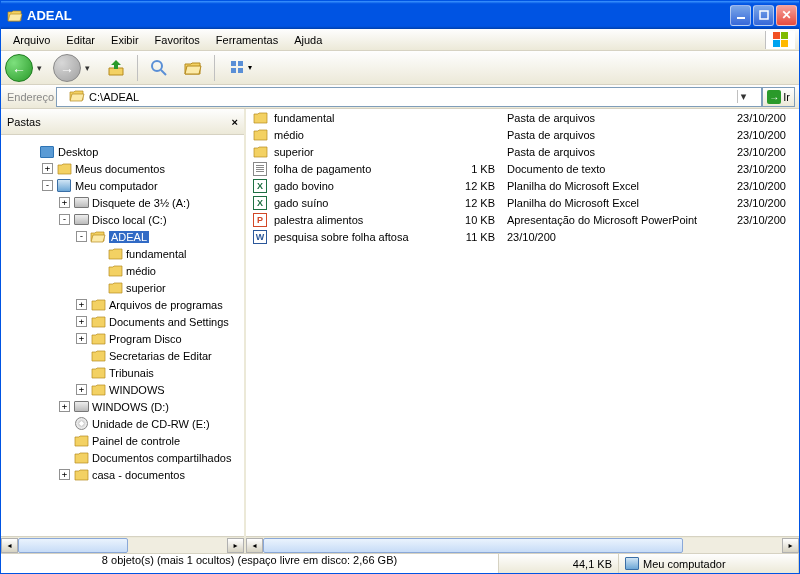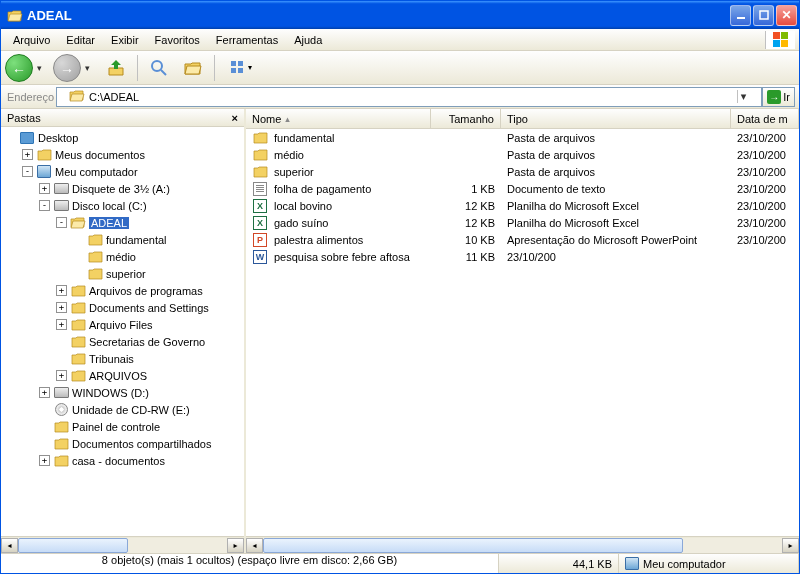--- a/index.html
+++ b/index.html
@@ -27,23 +27,23 @@
 .sep { width:1px; height:26px; background:#c0c0c0; margin:0 2px; }
 .addressbar { height:24px; background:linear-gradient(to bottom,#fefefe,#ece9d8); border-bottom:1px solid #d6d2c2; display:flex; align-items:center; padding:2px 4px; }
 .addlabel { color:#888; padding:0 2px; }
 .addinput { flex:1; height:20px; border:1px solid #7f9db9; background:#fff; display:flex; align-items:center; padding:0 12px; }
 .addinput .foico { margin-right:4px; }
 .addinput .dd { margin-left:auto; border-left:1px solid #c0c0c0; padding:0 3px; color:#333; }
 .gobtn { height:20px; display:flex; align-items:center; gap:2px; padding:0 4px; border:1px solid #7f9db9; background:linear-gradient(to bottom,#fff,#ece9d8); }
 .goarrow { width:14px; height:14px; background:#2a9a2a; border-radius:2px; color:#fff; display:flex; align-items:center; justify-content:center; font-size:10px; font-weight:bold; }
 .body { flex:1; display:flex; overflow:hidden; }
 .sidebar { width:245px; background:#fff; border-right:2px solid #ece9d8; display:flex; flex-direction:column; }
-.sidehead { height:18px; background:linear-gradient(to bottom,#fefefe,#ece9d8); border-bottom:1px solid #d6d2c2; display:flex; align-items:center; padding:0 6px; }
+.sidehead { height:26px; background:linear-gradient(to bottom,#fefefe,#ece9d8); border-bottom:1px solid #d6d2c2; display:flex; align-items:center; padding:0 6px; }
 .sidehead .closex { margin-left:auto; font-weight:bold; cursor:default; }
-.tree { flex:1; overflow:auto; padding:2px 0; }
+.tree { flex:1; overflow:auto; padding:8px 0;margin-left:20px; }
 .node { display:flex; align-items:center; height:17px; padding-right:4px; cursor:default; white-space:nowrap; }
 .exp { width:11px; height:11px; border:1px solid #919191; background:#fff; display:flex; align-items:center; justify-content:center; font-size:9px; line-height:1; margin-right:3px; flex-shrink:0; font-family:monospace; }
 .exp.none { border:none; background:none; }
 .nico { width:16px; height:14px; margin-right:3px; display:flex; align-items:center; justify-content:center; flex-shrink:0; }
 .node.sel .lbl { background:#316ac5; color:#fff; padding:0 2px; }
 .main { flex:1; display:flex; flex-direction:column; background:#fff; }
 .listhead { height:20px; background:linear-gradient(to bottom,#fefefe,#ece9d8); border-bottom:1px solid #d6d2c2; display:flex; }
 .col { border-right:1px solid #d6d2c2; display:flex; align-items:center; padding:0 6px; cursor:default; }
 .col.name { width:185px; } .col.size { width:70px; justify-content:flex-end; } .col.tipo { width:230px; } .col.date { flex:1; }
 .sortarr { margin-left:4px; color:#888; font-size:9px; }
@@ -268,48 +268,48 @@
             </span>
             <span class="lbl">Documents and Settings</span>
           </div>
           <div class="node" style="padding-left: 55px;">
             <span class="exp">+</span>
             <span class="nico">
               <svg class="folder-svg" viewBox="0 0 15 12">
                 <path fill="#f3d163" stroke="#b58a1e" stroke-width="0.7" d="M1 2h4l1-1h8v10H1z"></path>
               </svg>
             </span>
-            <span class="lbl">Arquivo Files</span>
-          </div>
-          <div class="node" style="padding-left: 55px;">
-            <span class="exp none"></span>
-            <span class="nico">
-              <svg class="folder-svg" viewBox="0 0 15 12">
-                <path fill="#f3d163" stroke="#b58a1e" stroke-width="0.7" d="M1 2h4l1-1h8v10H1z"></path>
-              </svg>
-            </span>
-            <span class="lbl">Secretarias de Governo</span>
+            <span class="lbl">Program Disco</span>
+          </div>
+          <div class="node" style="padding-left: 55px;">
+            <span class="exp none"></span>
+            <span class="nico">
+              <svg class="folder-svg" viewBox="0 0 15 12">
+                <path fill="#f3d163" stroke="#b58a1e" stroke-width="0.7" d="M1 2h4l1-1h8v10H1z"></path>
+              </svg>
+            </span>
+            <span class="lbl">Secretarias de Editar</span>
           </div>
           <div class="node" style="padding-left: 55px;">
             <span class="exp none"></span>
             <span class="nico">
               <svg class="folder-svg" viewBox="0 0 15 12">
                 <path fill="#f3d163" stroke="#b58a1e" stroke-width="0.7" d="M1 2h4l1-1h8v10H1z"></path>
               </svg>
             </span>
             <span class="lbl">Tribunais</span>
           </div>
           <div class="node" style="padding-left: 55px;">
             <span class="exp">+</span>
             <span class="nico">
               <svg class="folder-svg" viewBox="0 0 15 12">
                 <path fill="#f3d163" stroke="#b58a1e" stroke-width="0.7" d="M1 2h4l1-1h8v10H1z"></path>
               </svg>
             </span>
-            <span class="lbl">ARQUIVOS</span>
+            <span class="lbl">WINDOWS</span>
           </div>
           <div class="node" style="padding-left: 38px;">
             <span class="exp">+</span>
             <span class="nico">
               <div class="drive-ico"></div>
             </span>
             <span class="lbl">WINDOWS (D:)</span>
           </div>
           <div class="node" style="padding-left: 38px;">
             <span class="exp none"></span>
@@ -349,29 +349,20 @@
       <div class="scroll-h">
         <div class="sb-btn">◂</div>
         <div class="sb-track">
             <div class="sb-thumb" style="left:0;width:110px;"></div>
           </div>
         <div class="sb-btn">▸</div>
       </div>
     </div>
 
     <div class="main">
-      <div class="listhead">
-        <div class="col name">
-            <span>Nome</span>
-            <span class="sortarr">▴</span>
-          </div>
-        <div class="col size">Tamanho</div>
-        <div class="col tipo">Tipo</div>
-        <div class="col date">Data de m</div>
-      </div>
       <div class="list" id="filelist">
           <div class="row">
             <div class="cell name">
               <span class="nico">
                 <svg class="folder-svg" viewBox="0 0 15 12">
                   <path fill="#f3d163" stroke="#b58a1e" stroke-width="0.7" d="M1 2h4l1-1h8v10H1z"></path>
                 </svg>
               </span>
               <span>fundamental</span>
             </div>
@@ -414,21 +405,21 @@
             </div>
             <div class="cell size">1 KB</div>
             <div class="cell tipo">Documento de texto</div>
             <div class="cell date">23/10/200</div>
           </div>
           <div class="row">
             <div class="cell name">
               <span class="nico">
                 <div class="xls-ico">X</div>
               </span>
-              <span>local bovino</span>
+              <span>gado bovino</span>
             </div>
             <div class="cell size">12 KB</div>
             <div class="cell tipo">Planilha do Microsoft Excel</div>
             <div class="cell date">23/10/200</div>
           </div>
           <div class="row">
             <div class="cell name">
               <span class="nico">
                 <div class="xls-ico">X</div>
               </span>
@@ -447,21 +438,21 @@
             </div>
             <div class="cell size">10 KB</div>
             <div class="cell tipo">Apresentação do Microsoft PowerPoint</div>
             <div class="cell date">23/10/200</div>
           </div>
           <div class="row">
             <div class="cell name">
               <span class="nico">
                 <div class="doc-ico">W</div>
               </span>
-              <span>pesquisa sobre febre aftosa</span>
+              <span>pesquisa sobre folha aftosa</span>
             </div>
             <div class="cell size">11 KB</div>
             <div class="cell date">23/10/200</div>
           </div>
         </div>
       <div class="scroll-h">
         <div class="sb-btn">◂</div>
         <div class="sb-track">
             <div class="sb-thumb" style="left:0;width:420px;"></div>
           </div>

